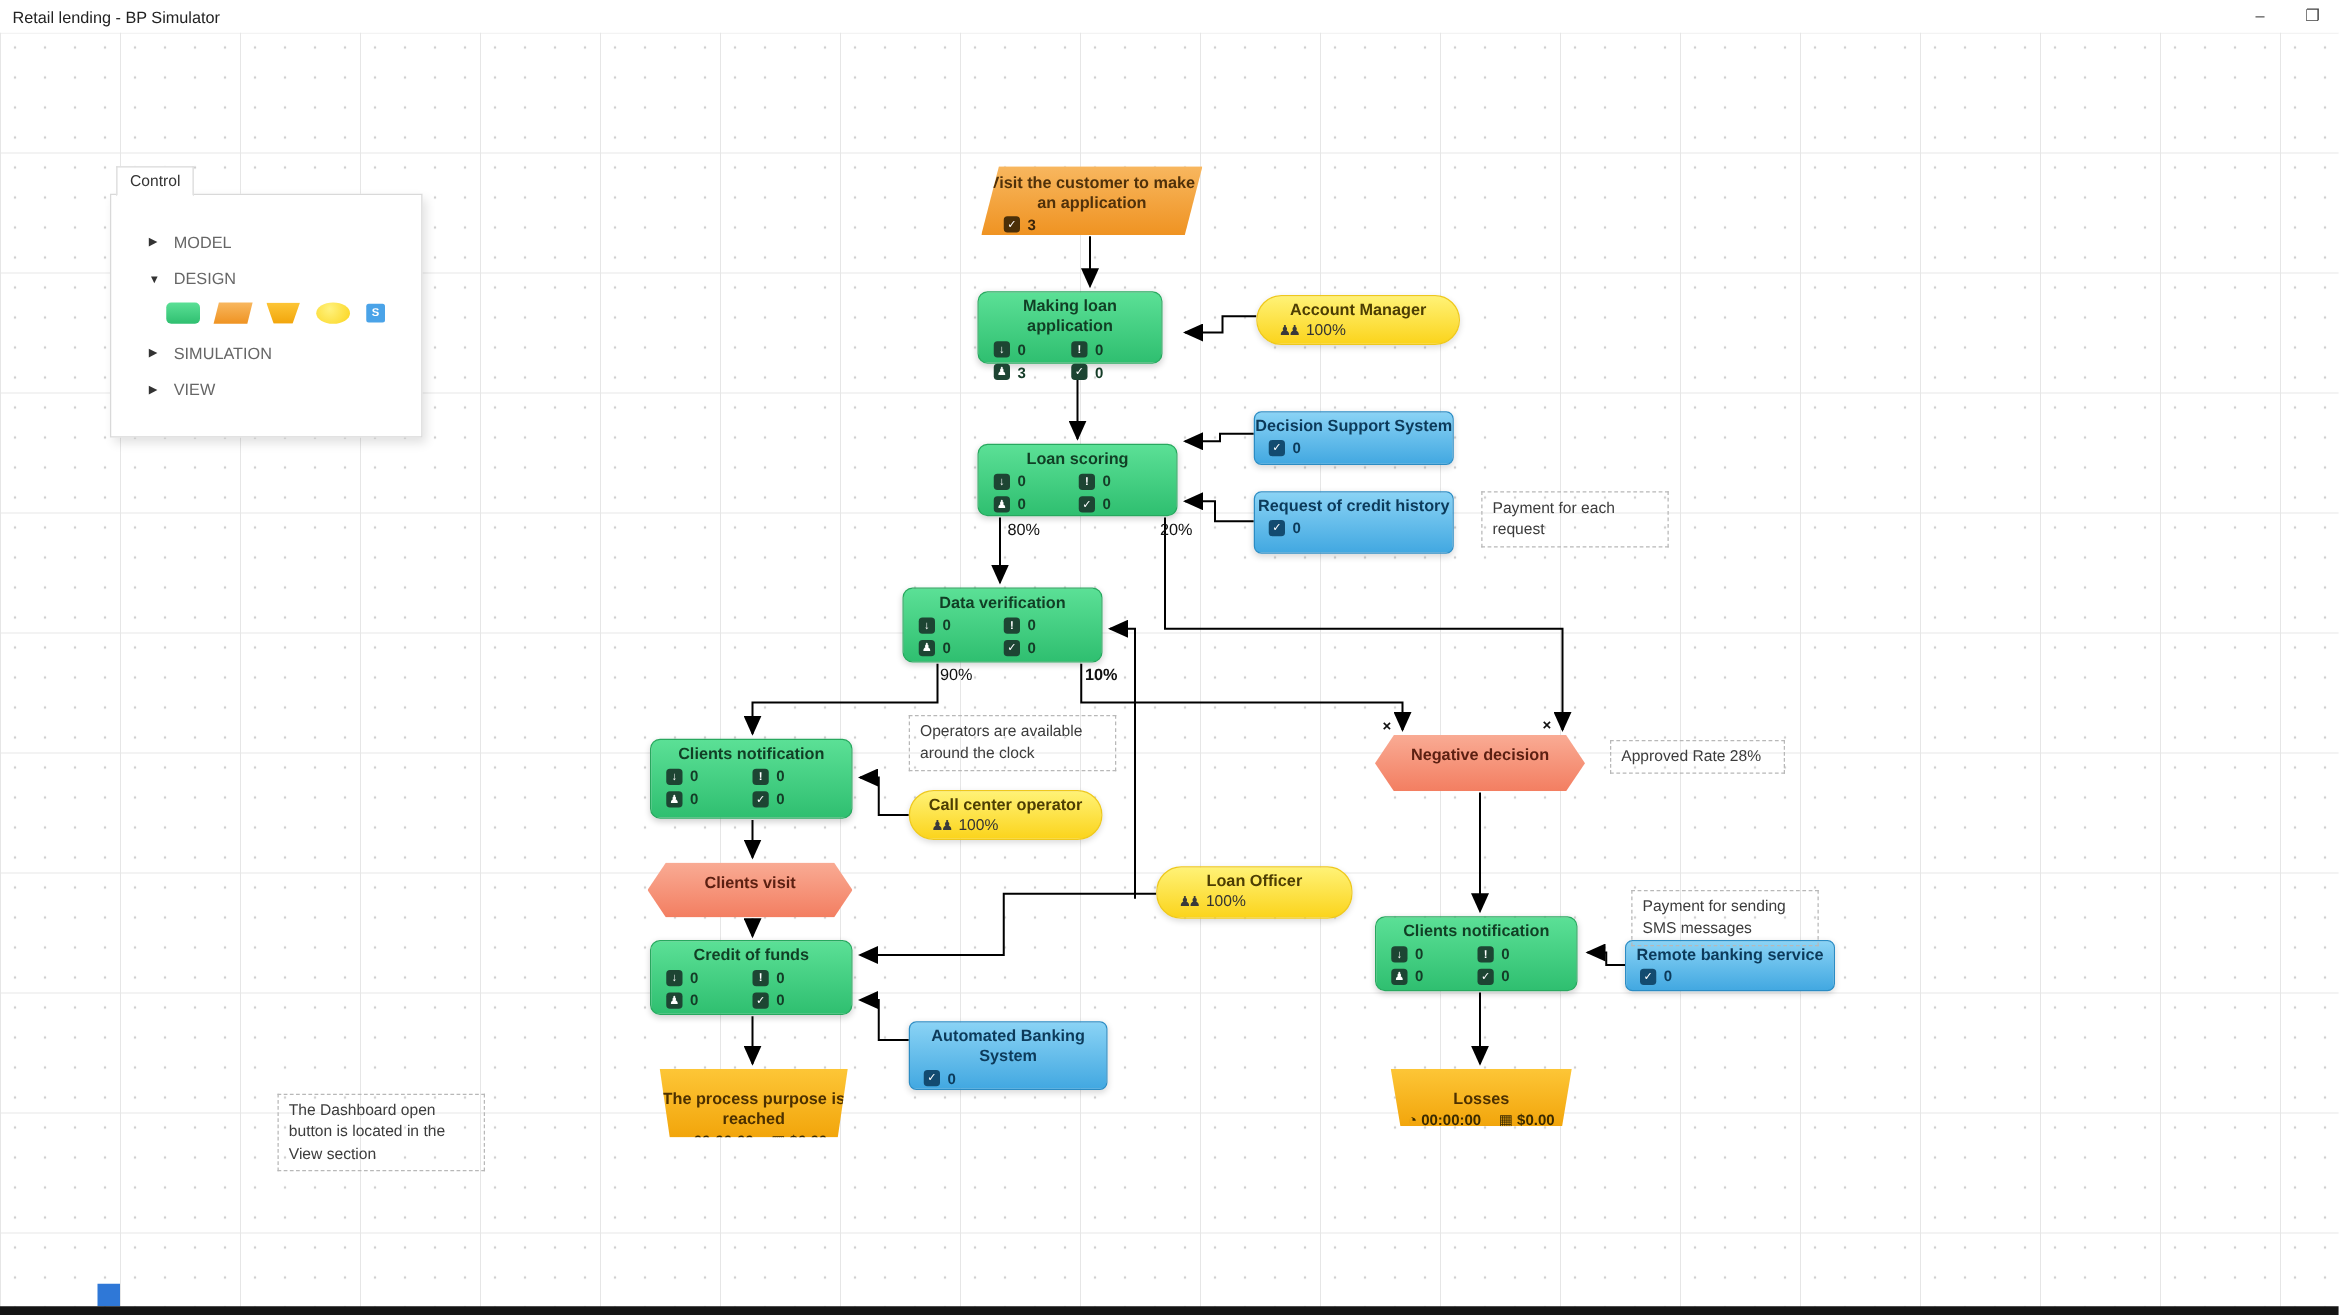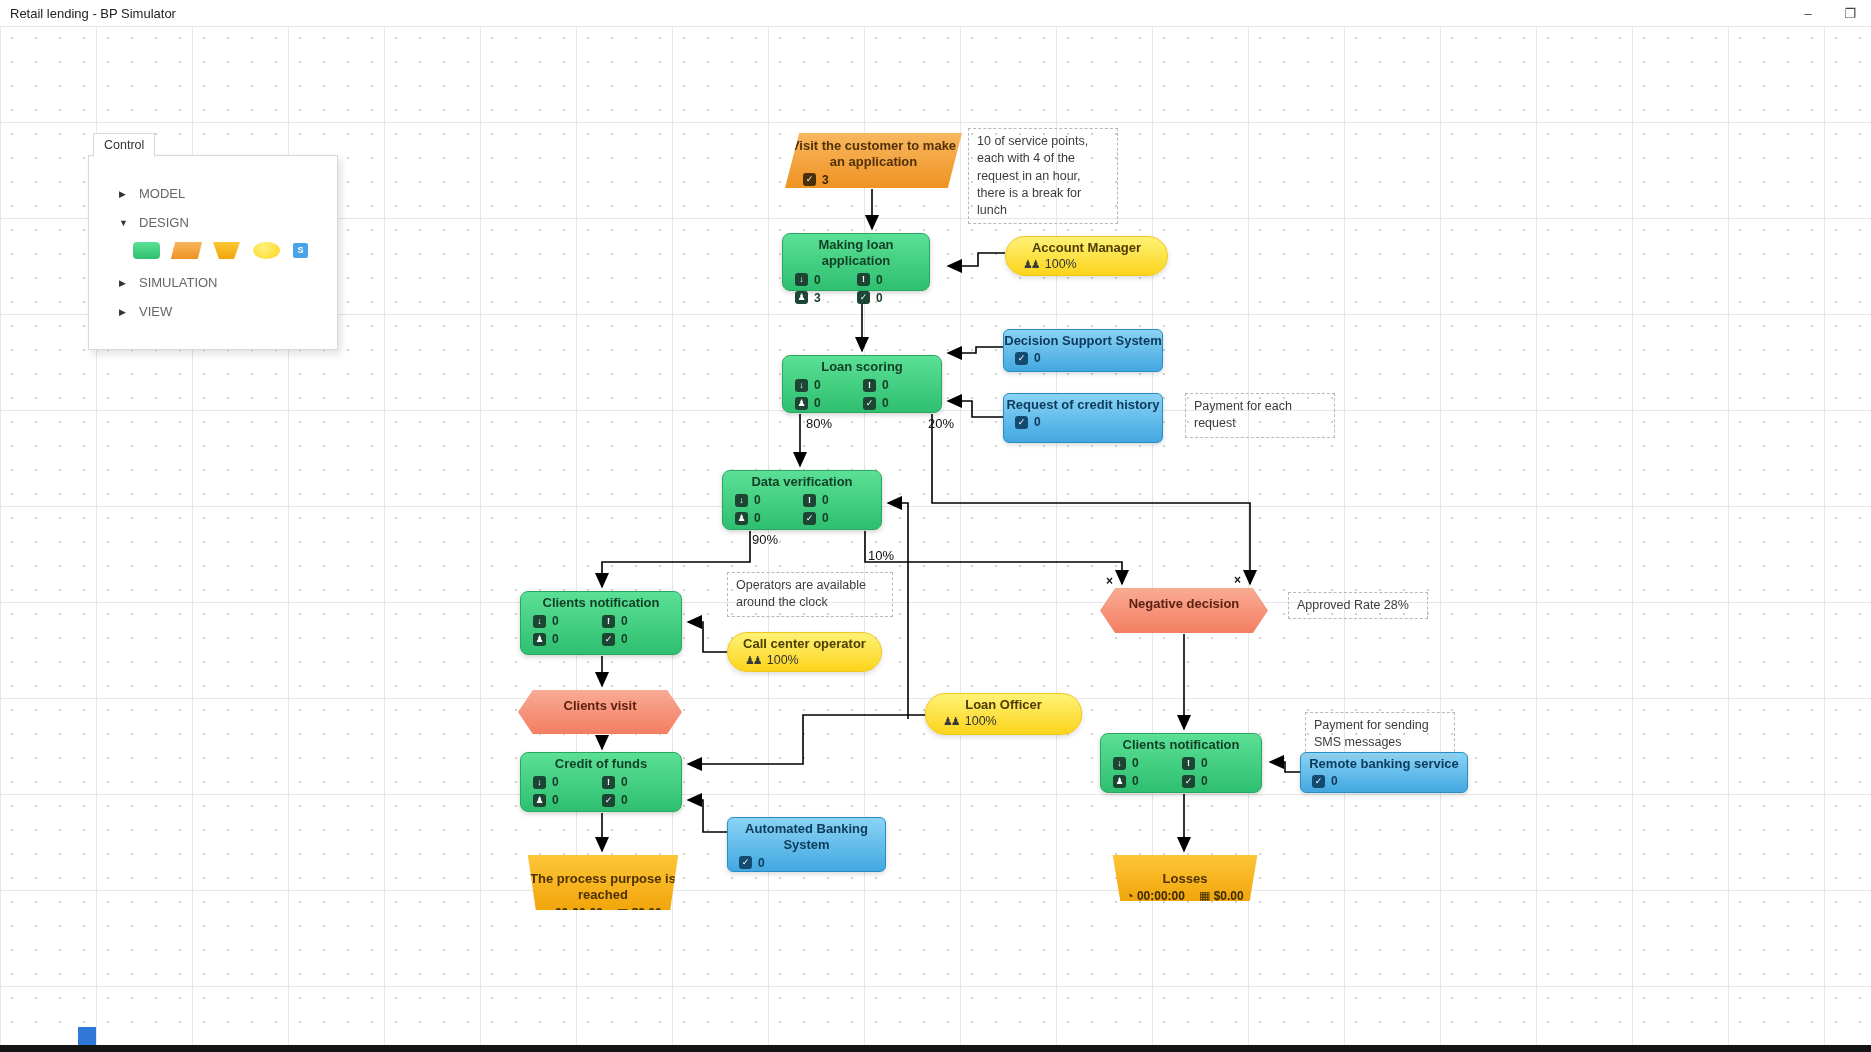--- a/index.html
+++ b/index.html
@@ -360,29 +360,29 @@
   </div>
 
   <div class="node trap" style="left:1108px;top:855px;width:154px;height:46px;">
     <div class="ntitle">Losses</div>
     <div class="trow">
       <span><i class="mic">◔</i> <span>00:00:00</span></span>
       <span><i class="mic">▦</i> <span>$0.00</span></span>
     </div>
   </div>
 
-  <div class="note" style="left:968px;top:128px;width:150px;">10 of service points, each with 4 of the request in an hour, there is a break for lunch</div>
   <div class="note" style="left:1185px;top:393px;width:150px;">Payment for each request</div>
   <div class="note" style="left:727px;top:572px;width:166px;">Operators are available around the clock</div>
   <div class="note" style="left:1288px;top:592px;width:140px;">Approved Rate 28%</div>
   <div class="note" style="left:1305px;top:712px;width:150px;">Payment for sending SMS messages</div>
+  <div class="note" style="left:222px;top:875px;width:166px;">The Dashboard open button is located in the View section</div>
 
   <div class="lbl" style="left:806px;top:416px;">80%</div>
   <div class="lbl" style="left:928px;top:416px;">20%</div>
   <div class="lbl" style="left:752px;top:532px;">90%</div>
-  <div class="lbl" style="left:868px;top:548px;">10%</div>
+  <div class="lbl" style="left:868px;top:532px;font-weight:bold;">10%</div>
   <div class="xmark" style="left:1106px;top:574px;">×</div>
   <div class="xmark" style="left:1234px;top:573px;">×</div>
 
 </div>
 
 <div class="bluebox"></div>
 <div class="bottombar"></div>
 
 </body></html>

